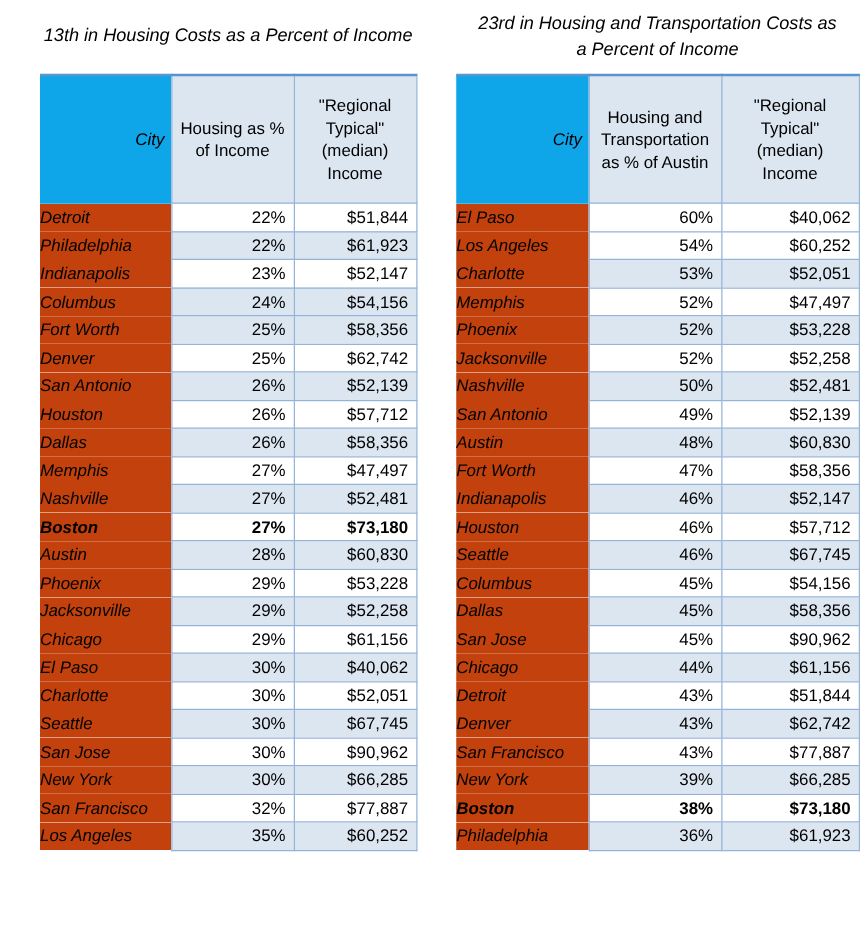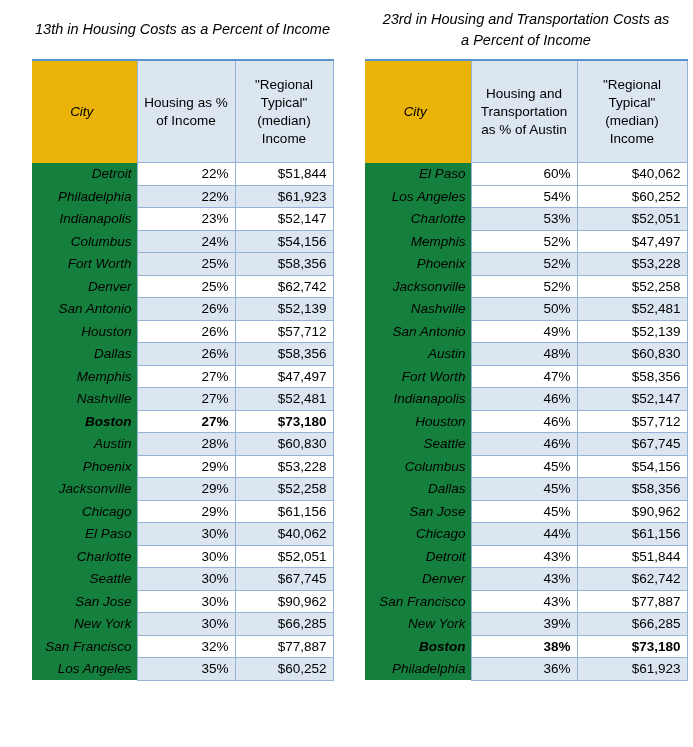--- a/index.html
+++ b/index.html
@@ -39,35 +39,35 @@
   table.tbl{
     border-collapse:collapse;table-layout:fixed;width:100%;
     border-top:2px solid var(--accent);
     font-size:13.5px;
   }
   .c-city-l{width:105px;} .c-val-l{width:98px;} .c-inc-l{width:98px;}
   .c-city-r{width:106px;} .c-val-r{width:106px;} .c-inc-r{width:110px;}
   th{font-weight:normal;}
   th.city-h{
     height:97px;
-    font-style:italic;vertical-align:middle;
-    padding:0 5px 0 0;border:none;background:#eab308;
+    font-style:italic;text-align:right;vertical-align:middle;
+    padding:0 5px 0 0;border:none;background:#0ea5e9;
   }
   th.val-h{
     height:97px;
     background:var(--band);
     border:1px solid var(--border-light);
     text-align:center;vertical-align:middle;
     white-space:pre-line;line-height:18px;
     padding:2px 3px;
   }
   td{height:21.5px;vertical-align:middle;}
   td.city{
-    font-style:italic;text-align:right;
-    padding:0 5px 0 0;border:none;background:#15803d;
+    font-style:italic;text-align:left;
+    padding:0 5px 0 0;border:none;background:#c2410c;
     overflow:hidden;white-space:nowrap;
   }
   td.val{
     text-align:right;padding:0 6px 0 0;
     border:1px solid var(--border-light);
     background:#fff;
   }
   tr.band td.val{background:var(--band);}
   tr.bold-row td{font-weight:bold;}
 </style>

